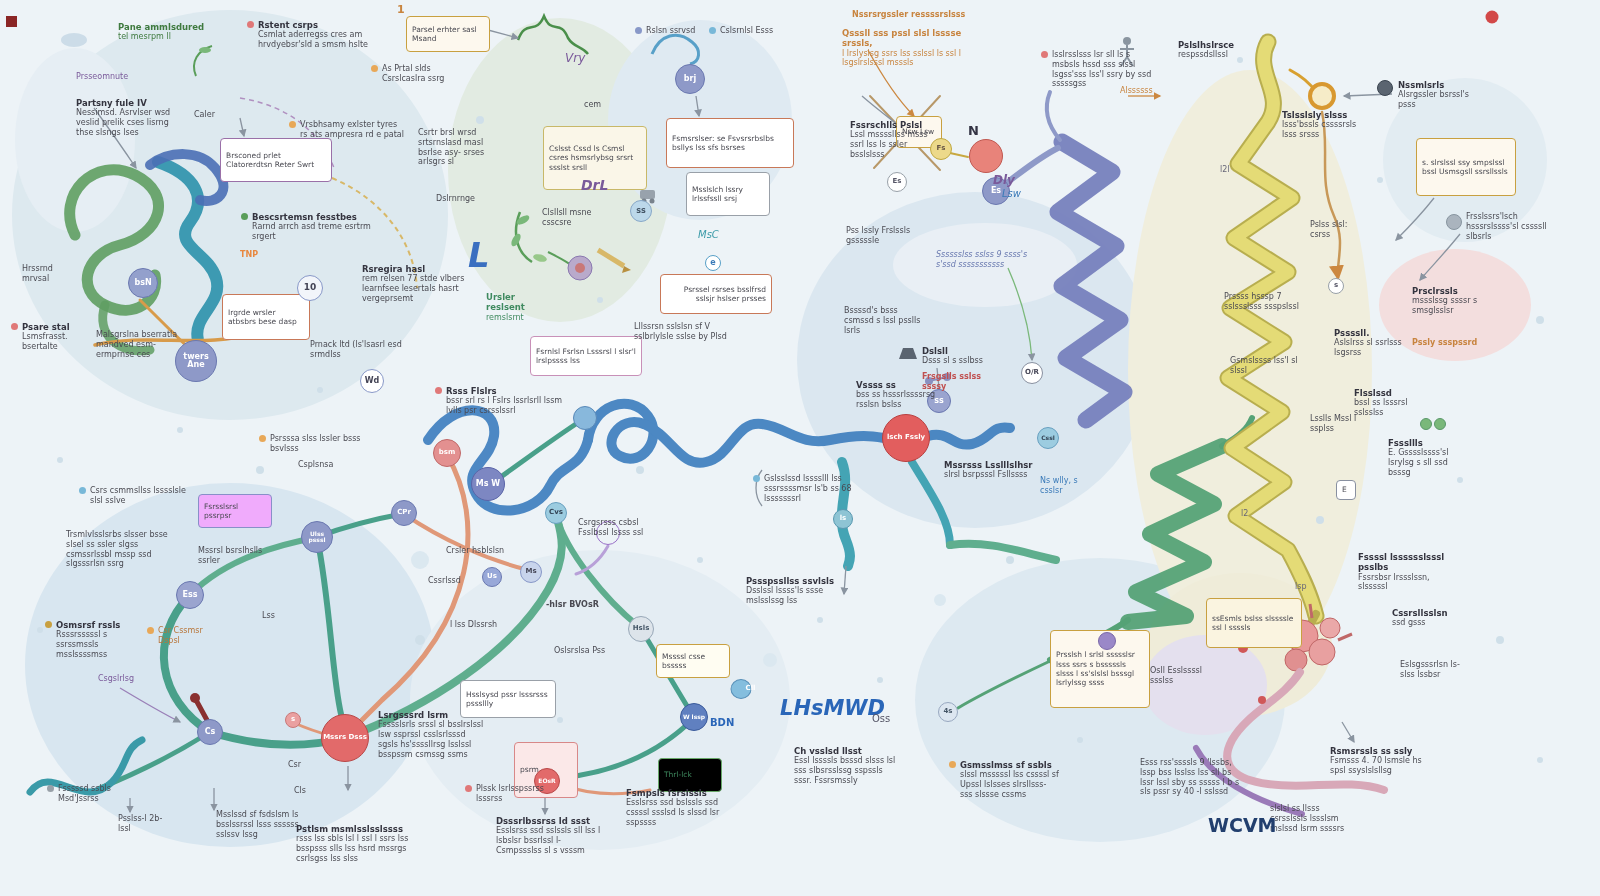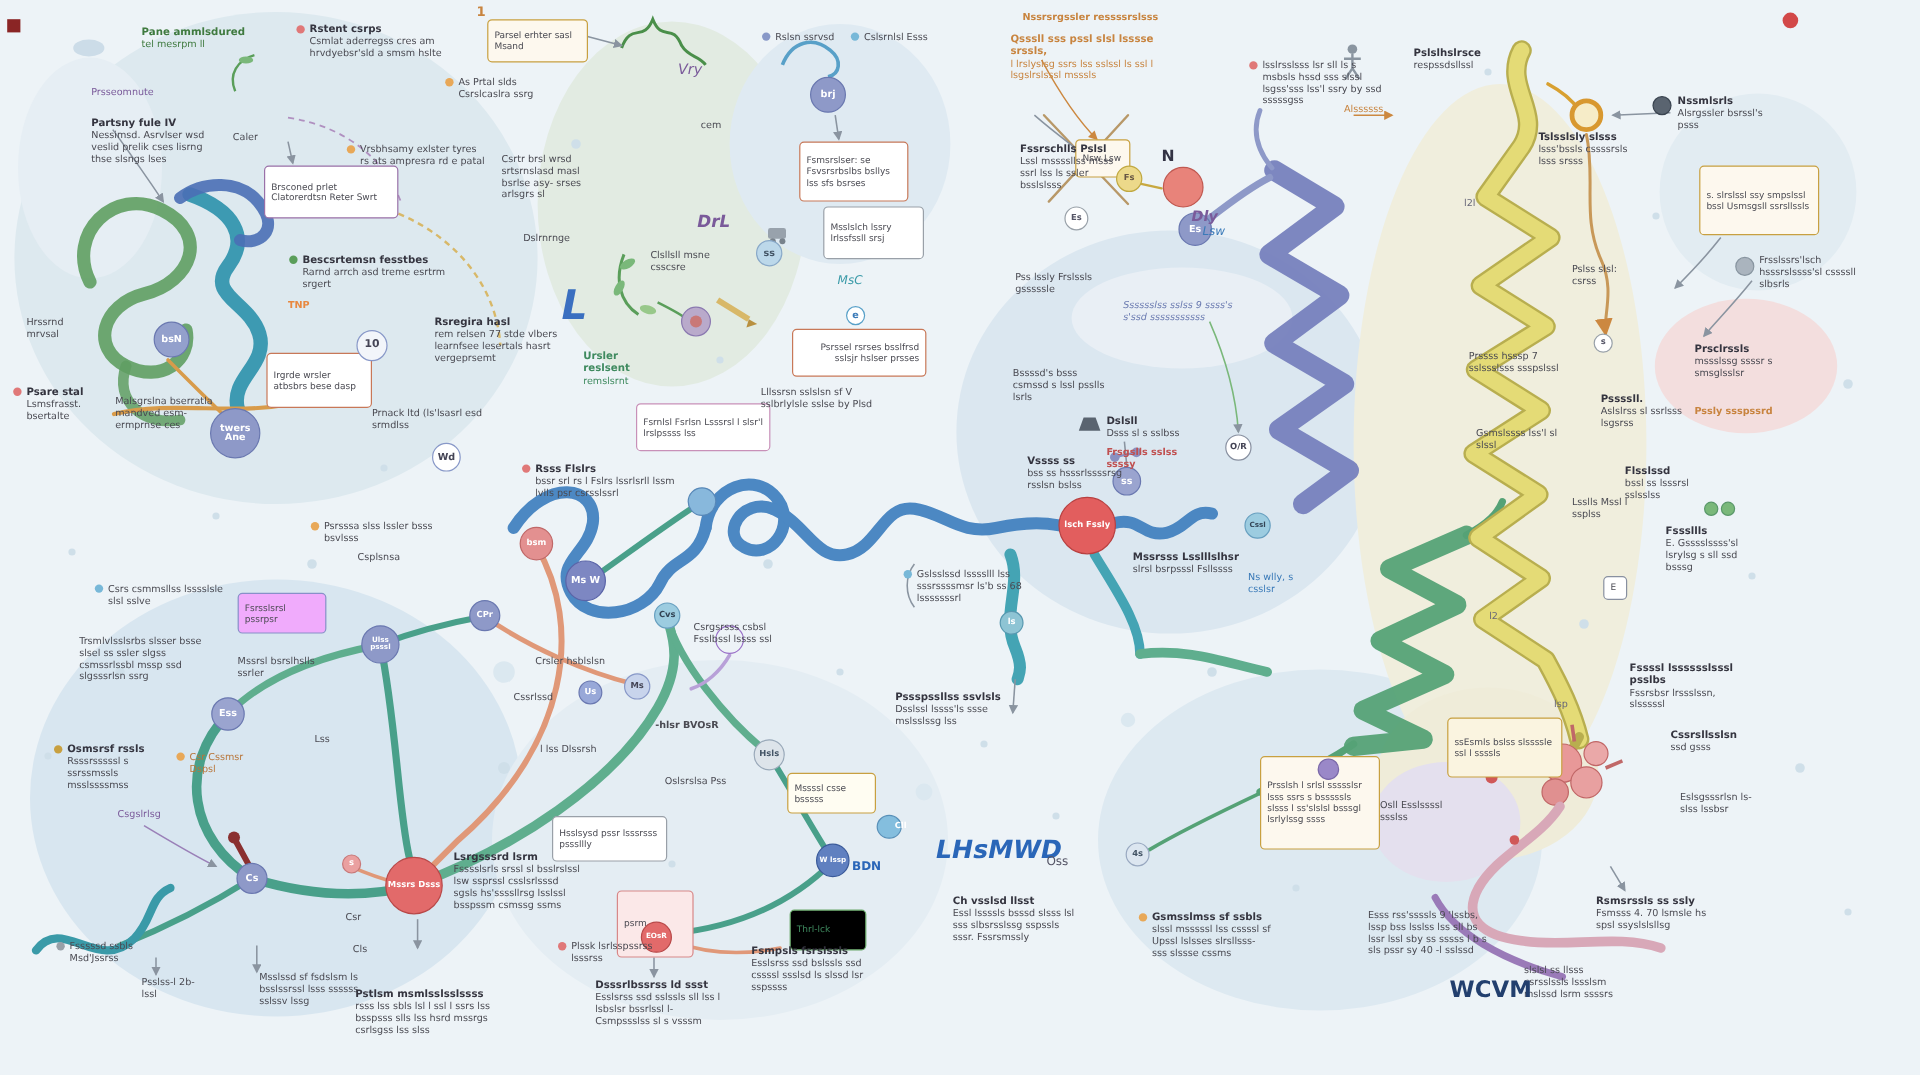--- a/index.html
+++ b/index.html
@@ -226,21 +226,22 @@
           <circle cx="947" cy="377" r="4"></circle>
         <path d="M929,381 L947,377" stroke="#8a90c0" stroke-width="2"></path>
       </g>
     </g>
   </svg>
 
   <div class="layer" id="boxes-layer">
       <div class="box" style="left: 406px; top: 16px; width: 84px; height: 36px; border-color: rgb(200, 160, 64); background: rgb(253, 248, 238);">Parsel erhter sasl Msand</div>
       <div class="box" style="left: 220px; top: 138px; width: 112px; height: 44px; border-color: rgb(154, 112, 168); background: rgb(255, 255, 255);">Brsconed prlet Clatorerdtsn Reter Swrt</div>
       <div class="box" style="left: 222px; top: 294px; width: 88px; height: 46px; border-color: rgb(200, 120, 88); background: rgb(255, 255, 255);">Irgrde wrsler atbsbrs bese dasp</div>
-      <div class="box" style="left: 666px; top: 118px; width: 91px; height: 50px; border-color: rgb(200, 120, 88); background: rgb(255, 255, 255);">Fsmsrslser: se Fsvsrsrbslbs bsllys lss sfs bsrses</div>
+      <div class="box" style="left: 543px; top: 126px; width: 104px; height: 64px; border-color: rgb(200, 184, 104); background: rgb(250, 246, 232);">Cslsst Cssd ls Csmsl csres hsmsrlybsg srsrt ssslst srsll</div>
+      <div class="box" style="left: 666px; top: 118px; width: 128px; height: 50px; border-color: rgb(200, 120, 88); background: rgb(255, 255, 255);">Fsmsrslser: se Fsvsrsrbslbs bsllys lss sfs bsrses</div>
       <div class="box" style="left: 686px; top: 172px; width: 84px; height: 44px; border-color: rgb(153, 160, 168); background: rgb(255, 255, 255);">Msslslch lssry lrlssfssll srsj</div>
       <div class="box" style="left: 660px; top: 274px; width: 112px; height: 40px; border-color: rgb(200, 120, 88); background: rgb(255, 255, 255); text-align: right;">Psrssel rsrses bsslfrsd sslsjr hslser prsses</div>
       <div class="box" style="left: 530px; top: 336px; width: 112px; height: 40px; border-color: rgb(200, 144, 184); background: rgb(255, 255, 255);">Fsrnlsl Fsrlsn Lsssrsl l slsr'l lrslpssss lss</div>
       <div class="box" style="left: 198px; top: 494px; width: 74px; height: 34px; border-color: rgb(136, 144, 200); background: #f0abfc;">Fsrsslsrsl pssrpsr</div>
       <div class="box" style="left: 656px; top: 644px; width: 74px; height: 34px; border-color: rgb(200, 160, 64); background: rgb(255, 253, 242);">Mssssl csse bsssss</div>
       <div class="box" style="left: 460px; top: 680px; width: 96px; height: 38px; border-color: rgb(153, 160, 168); background: rgb(255, 255, 255);">Hsslsysd pssr lsssrsss psssllly</div>
       <div class="box" style="left: 514px; top: 742px; width: 64px; height: 56px; border-color: rgb(216, 136, 136); background: rgb(251, 232, 232);">psrm</div>
       <div class="box" style="left: 658px; top: 758px; width: 64px; height: 34px; border-color: rgb(104, 168, 104); background: #000000; color: rgb(63, 138, 95);">Thrl-lck</div>
       <div class="box" style="left: 1416px; top: 138px; width: 100px; height: 58px; border-color: rgb(200, 160, 64); background: rgb(253, 248, 238);">s. slrslssl ssy smpslssl bssl Usmsgsll ssrsllssls</div>
       <div class="box" style="left: 1050px; top: 630px; width: 100px; height: 78px; border-color: rgb(200, 160, 64); background: rgb(253, 248, 238);">Prsslsh l srlsl ssssslsr lsss ssrs s bsssssls slsss l ss'slslsl bsssgl lsrlylssg ssss</div>

